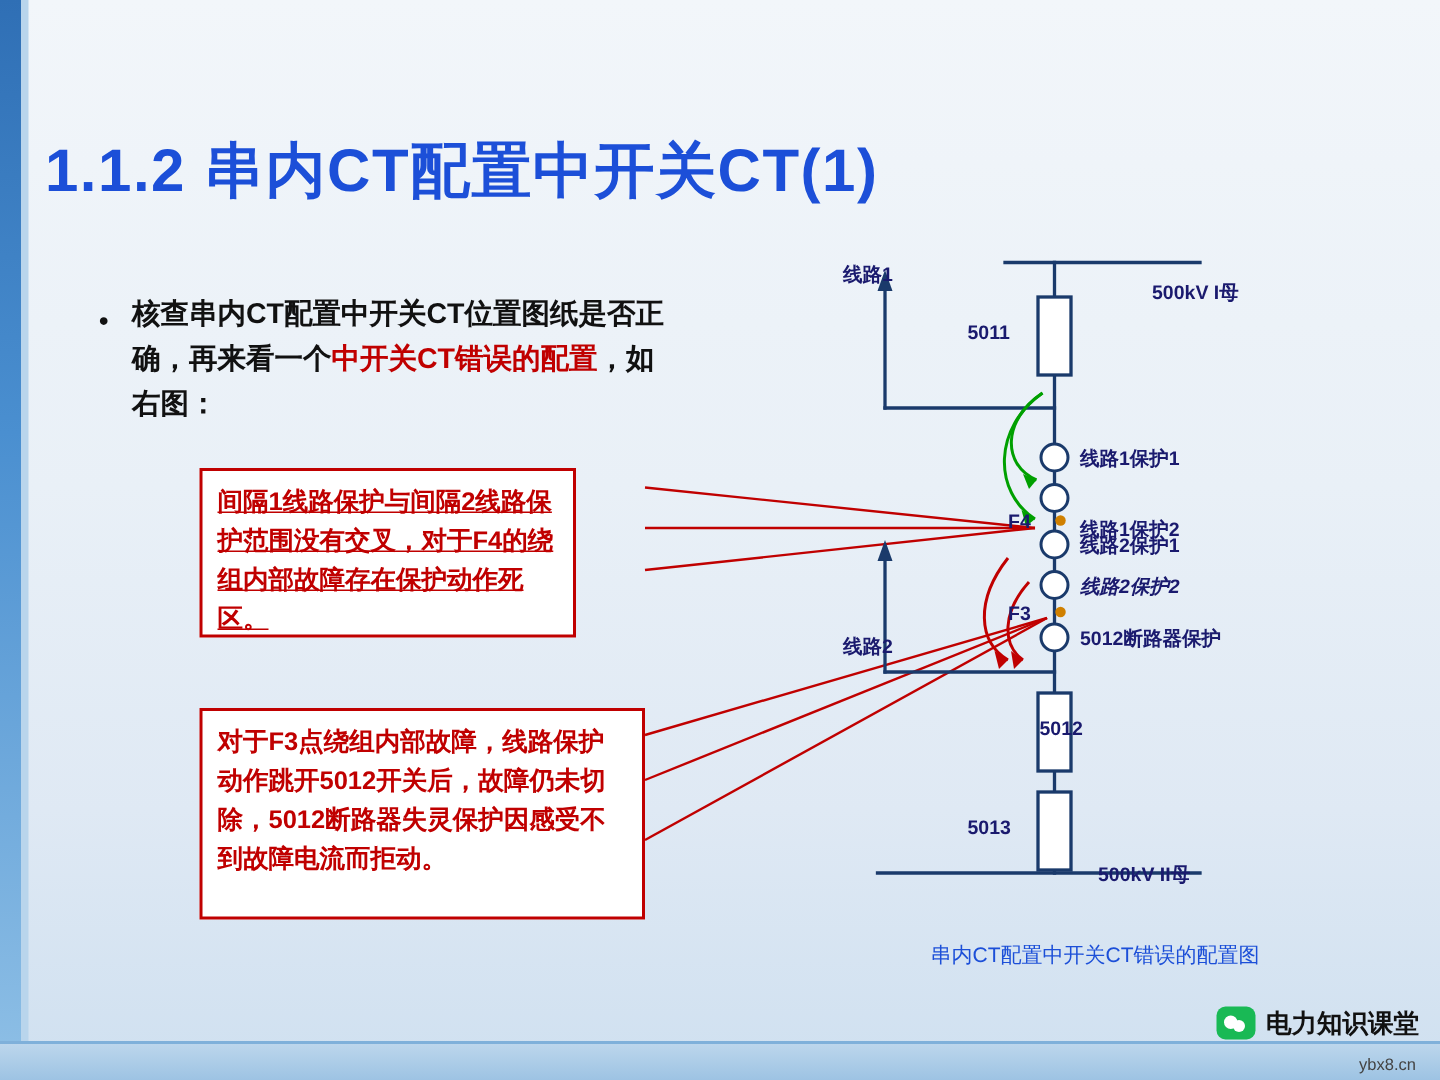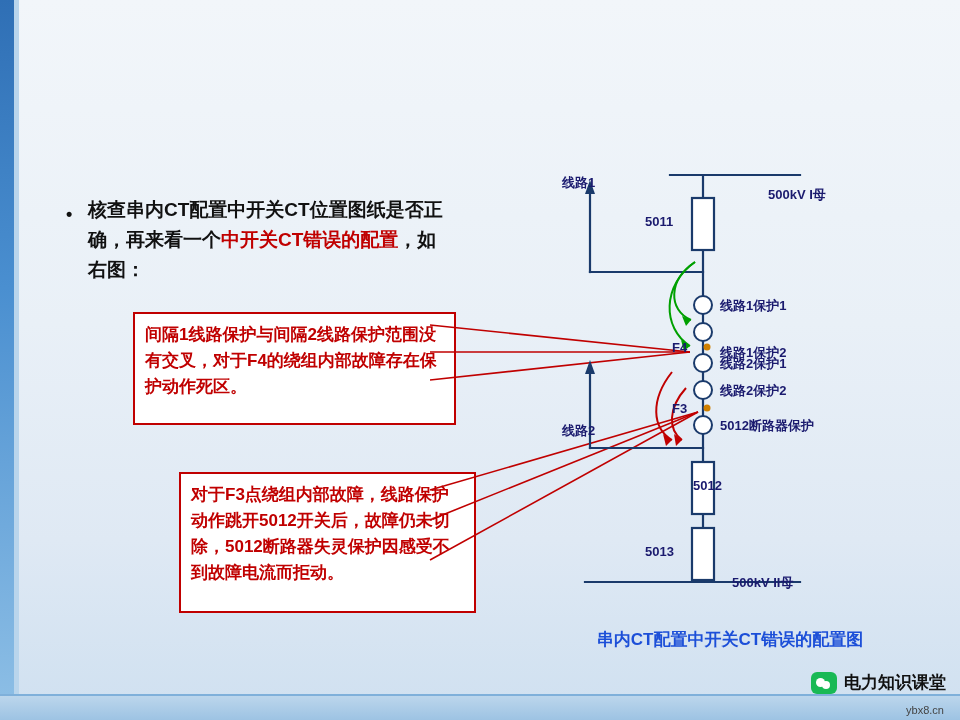--- a/index.html
+++ b/index.html
@@ -48,37 +48,37 @@
   }
   .bullet .txt{display:block;margin-left:22px;}
   .red{color:#c00000;}
 
   
   .callout{
     position:absolute;border:2px solid #c00000;background:#ffffff;
     color:#c00000;font-weight:bold;font-size:17px;line-height:26px;
     padding:8px 10px;box-sizing:border-box;
   }
-  #callout1{left:133px;top:312px;width:323px;height:113px;}
-  #callout2{left:133px;top:472px;width:297px;height:141px;margin-left:46px;}
+  #callout1{left:133px;top:312px;width:251px;height:113px;text-decoration:underline;}
+  #callout2{left:133px;top:472px;width:297px;height:141px;}
 
   
   #diagram{position:absolute;left:500px;top:150px;width:445px;height:520px;}
   .dlabel{
     position:absolute;font-size:13px;color:#1a1a6e;white-space:nowrap;
     font-weight:bold;
   }
   .caption{
     position:absolute;left:520px;top:628px;width:420px;text-align:center;
-    font-size:17px;color:#1c4fd8;font-weight:bold;
+    font-size:14px;color:#1c4fd8;font-weight:normal;
   }
 
   
   .wm{
-    position:absolute;right:14px;bottom:26px;display:flex;align-items:center;
+    position:absolute;right:14px;bottom:26px;display:flex;
   }
   .wm-icon{
     width:26px;height:22px;border-radius:6px;background:#19b955;
     position:relative;margin-right:7px;
   }
   .wm-icon:before{
     content:"";position:absolute;left:5px;top:6px;width:9px;height:9px;
     border-radius:50%;background:#fff;
   }
   .wm-icon:after{
@@ -93,20 +93,21 @@
 </head>
 <body>
 
 <div id="slide">
 
   <div class="left-band"></div>
   <div class="left-band2"></div>
   <div class="bottom-band-line"></div>
   <div class="bottom-band"></div>
 
+  <div class="title">1.1.2  串内CT配置中开关CT(1)</div>
 
   <div class="bullet">
     <span class="dot">•</span>
     <span class="txt"><span>核查串内CT配置中开关CT位置图纸是否正确，再来看一个</span><span class="red">中开关CT错误的配置</span><span>，如右图：</span></span>
   </div>
 
   <div class="callout" id="callout1">间隔1线路保护与间隔2线路保护范围没有交叉，对于F4的绕组内部故障存在保护动作死区。</div>
   <div class="callout" id="callout2">对于F3点绕组内部故障，线路保护动作跳开5012开关后，故障仍未切除，5012断路器失灵保护因感受不到故障电流而拒动。</div>
 
   <svg style="position:absolute;left:0;top:0;width:960px;height:720px;pointer-events:none;">
@@ -173,21 +174,21 @@
     <div class="dlabel" style="left:62px;top:24px;">线路1</div>
     <div class="dlabel" style="left:62px;top:272px;">线路2</div>
     <div class="dlabel" style="left:145px;top:64px;">5011</div>
     <div class="dlabel" style="left:145px;top:328px;margin-left:48px;">5012</div>
     <div class="dlabel" style="left:145px;top:394px;">5013</div>
     <div class="dlabel" style="left:172px;top:190px;">F4</div>
     <div class="dlabel" style="left:172px;top:251px;">F3</div>
     <div class="dlabel" style="left:220px;top:147px;">线路1保护1</div>
     <div class="dlabel" style="left:220px;top:174px;margin-top:20px;">线路1保护2</div>
     <div class="dlabel" style="left:220px;top:205px;">线路2保护1</div>
-    <div class="dlabel" style="left:220px;top:232px;">线路2保护2</div>
+    <div class="dlabel" style="left:220px;top:232px;font-style:italic;">线路2保护2</div>
     <div class="dlabel" style="left:220px;top:267px;">5012断路器保护</div>
   </div>
 
   <div class="caption">串内CT配置中开关CT错误的配置图</div>
 
   <div class="wm">
     <div class="wm-icon"></div>
     <div class="wm-text">电力知识课堂</div>
   </div>
   <div class="wm-sub">ybx8.cn</div>

